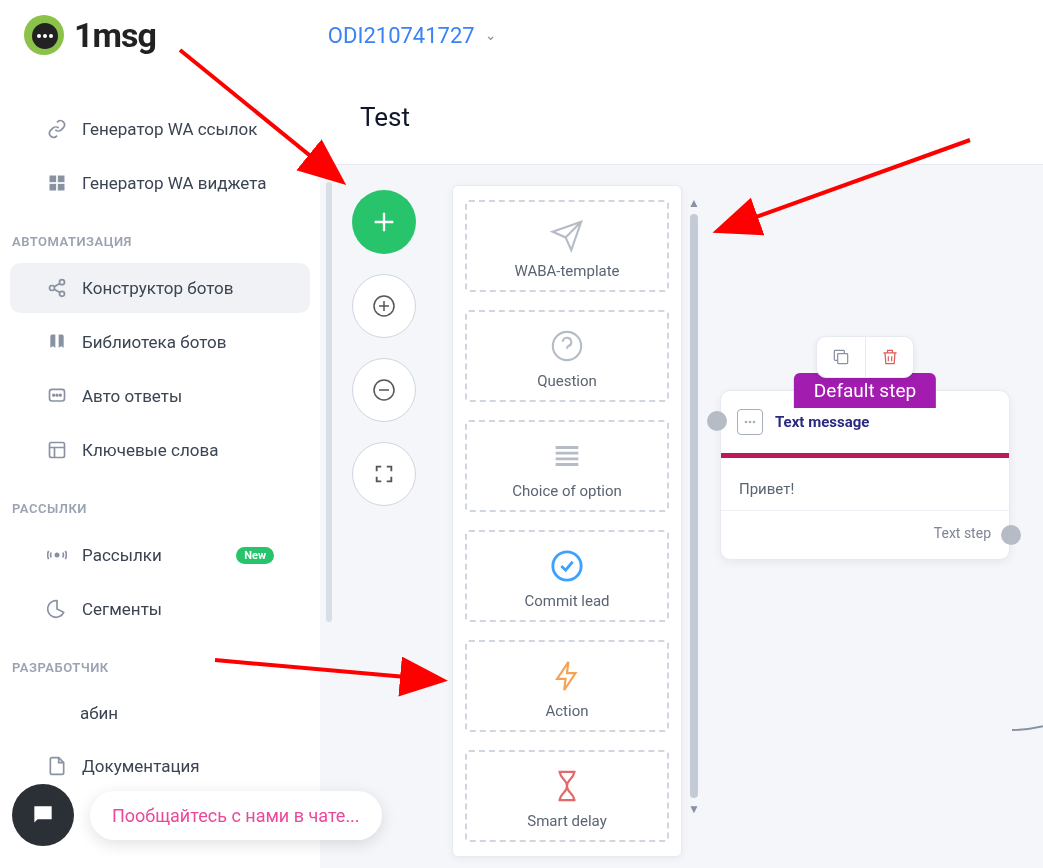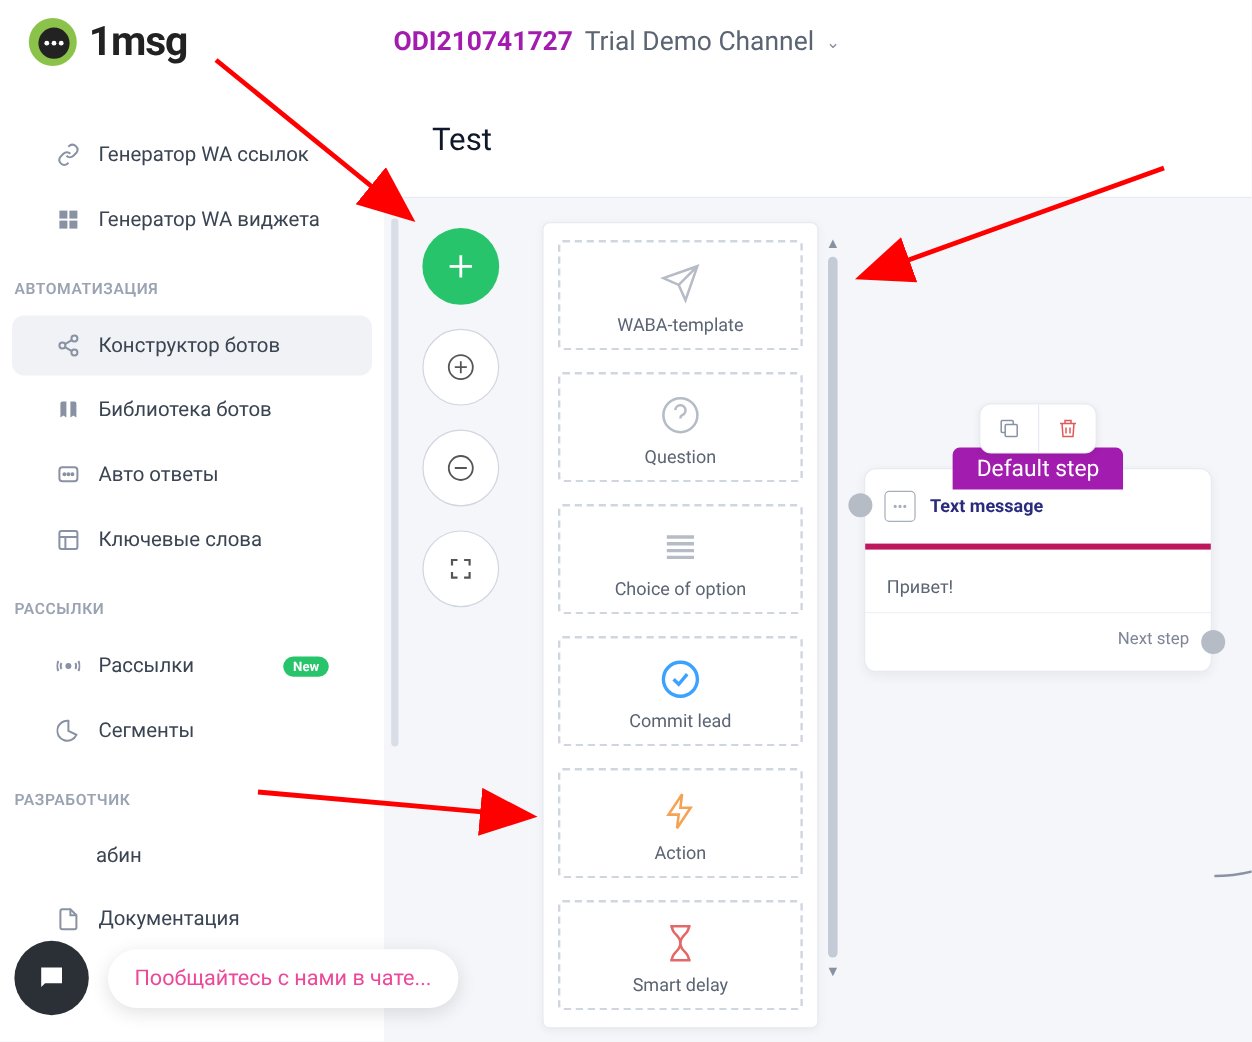--- a/index.html
+++ b/index.html
@@ -6,21 +6,21 @@
     body{width:1043px;height:868px;background:#f8f9fa;overflow:hidden;position:relative;}
 
     .topbar{height:70px;display:flex;align-items:center;padding:0 24px;background:#fff;gap:42px;}
     .logo-wrap{display:flex;align-items:center;gap:10px;}
     .logo-bubble{width:40px;height:40px;border-radius:50%;background:#8bc34a;position:relative;}
     .logo-inner{position:absolute;top:8px;left:8px;width:26px;height:26px;border-radius:50%;background:#222;display:flex;align-items:center;justify-content:center;}
     .logo-dots{display:flex;gap:2px;}
     .logo-dots span{width:4px;height:4px;border-radius:50%;background:#fff;}
     .logo-text{font-size:34px;font-weight:700;color:#222;letter-spacing:-1px;}
     .selector{display:flex;align-items:center;gap:10px;font-size:22px;margin-left:130px;}
-    .sel-id{color:#a21caf;font-weight:700;}
+    .sel-id{color:#3b82f6;font-weight:400;}
     .sel-name{color:#5a6473;}
     .chev{color:#8892a3;font-size:14px;}
 
     .sidebar{position:absolute;top:70px;left:0;width:320px;bottom:0;background:#fff;padding-top:30px;}
     .nav-item{display:flex;align-items:center;gap:14px;padding:14px 36px;font-size:17px;color:#3a4452;cursor:pointer;border-radius:10px;margin:4px 10px;}
     .nav-item.active{background:#f0f2f5;}
     .section-title{font-size:13px;color:#9aa3b2;font-weight:600;letter-spacing:0.5px;padding:22px 12px 10px 12px;}
     .icon{width:22px;height:22px;display:flex;align-items:center;justify-content:center;color:#8892a3;}
     .badge{background:#27c46b;color:#fff;font-size:11px;font-weight:700;padding:2px 8px;border-radius:10px;margin-left:auto;}
 
@@ -78,21 +78,20 @@
             <span></span>
             <span></span>
             <span></span>
           </div>
         </div>
       </div>
     <div class="logo-text">1msg</div>
   </div>
   <div class="selector">
     <span class="sel-id">ODI210741727</span>
-    <span class="sel-name">Trial Demo Channel</span>
     <span class="chev">⌄</span>
   </div>
 </div>
 
 <div class="sidebar">
   <div class="nav-item">
     <span class="icon">
       <svg width="20" height="20" viewBox="0 0 24 24" fill="none" stroke="currentColor" stroke-width="2">
           <path d="M10 13a5 5 0 0 0 7 0l3-3a5 5 0 0 0-7-7l-1 1"></path>
           <path d="M14 11a5 5 0 0 0-7 0l-3 3a5 5 0 0 0 7 7l1-1"></path>
@@ -299,21 +298,21 @@
           <svg width="16" height="16" viewBox="0 0 24 24" fill="none" stroke="#a6adbb" stroke-width="2">
               <circle cx="6" cy="12" r="1" fill="#a6adbb"></circle>
               <circle cx="12" cy="12" r="1" fill="#a6adbb"></circle>
               <circle cx="18" cy="12" r="1" fill="#a6adbb"></circle>
             </svg>
         </div>
         <div class="head-label">Text message</div>
       </div>
       <div class="node-body">Привет!</div>
       <div class="node-foot">
-        <span>Next step</span>
+        <span>Text step</span>
         <div class="foot-dot"></div>
       </div>
     </div>
 
     <svg class="conn" viewBox="0 0 360 180">
       <path d="M2 170 C 120 170, 200 10, 340 10" fill="none" stroke="#8892a3" stroke-width="2"></path>
     </svg>
 
   </div>
 </div>

